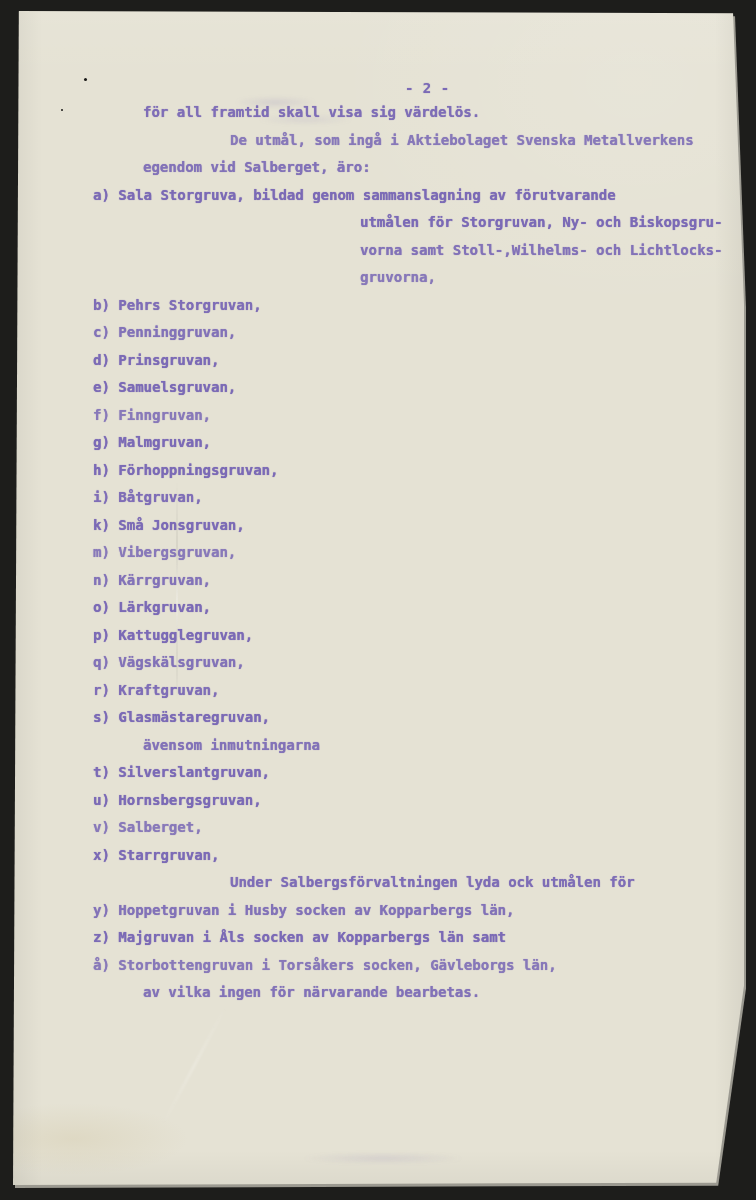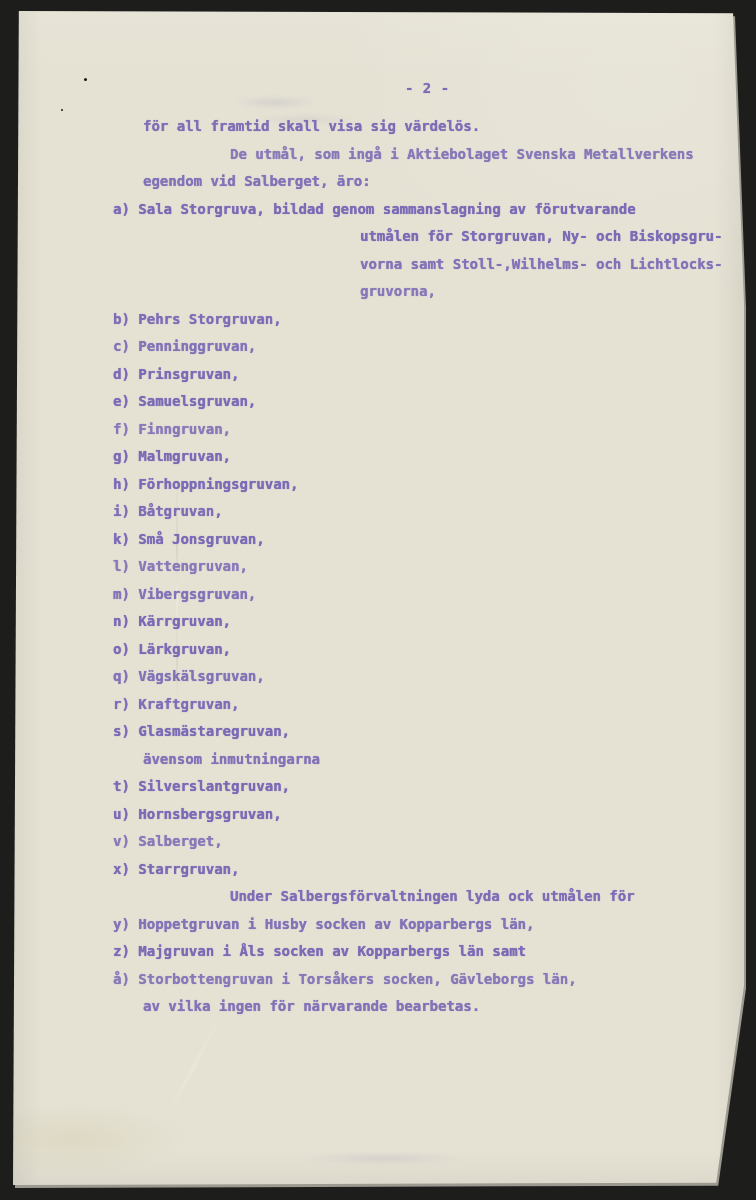--- a/index.html
+++ b/index.html
@@ -30,35 +30,35 @@
       var(--paper);
     clip-path:polygon(0.8% 0%, 98.5% 0.2%, 100% 25%, 100% 83%, 96.2% 99.8%, 0% 100%);
   }
   .page-number{
     position:absolute;left:392px;top:69px;
     font-size:14px;font-weight:bold;color:var(--ink);
     letter-spacing:.5px;white-space:pre;
     text-shadow:0 0 1px rgba(115,98,175,.8);
   }
   .text-block{
-    position:absolute;left:0;top:102px;width:100%;
+    position:absolute;left:0;top:88px;width:100%;
   }
   .line{
     height:27.5px;line-height:27.5px;
     font-size:14px;font-weight:bold;
     color:var(--ink);white-space:pre;
     text-shadow:0 0 1px rgba(115,98,175,.75), .4px .4px .5px rgba(115,98,175,.4);
   }
   
   .line:nth-child(3n){opacity:.93}
   .line:nth-child(5n+2){opacity:.88}
   .line:nth-child(7n+1){opacity:.97}
   .indent-body{margin-left:130px}
   .indent-para{margin-left:217px}
-  .indent-item{margin-left:100px}
+  .indent-item{margin-left:80px}
   .indent-cont{margin-left:347px}
   .speck{position:absolute;background:#191917;border-radius:50%;}
   .speck-1{left:71px;top:67px;width:3px;height:3px;}
   .speck-2{left:48px;top:98px;width:2px;height:2px;}
   .smudge{position:absolute;filter:blur(2px);}
   .smudge-top{
     left:210px;top:80px;width:150px;height:38px;
     background:
       radial-gradient(60px 8px at 35% 30%, rgba(110,95,170,.16), transparent 70%),
       radial-gradient(70px 7px at 55% 75%, rgba(110,95,170,.12), transparent 70%);
@@ -102,24 +102,24 @@
         <div class="line indent-cont">gruvorna,</div>
         <div class="line indent-item">b) Pehrs Storgruvan,</div>
         <div class="line indent-item">c) Penninggruvan,</div>
         <div class="line indent-item">d) Prinsgruvan,</div>
         <div class="line indent-item">e) Samuelsgruvan,</div>
         <div class="line indent-item">f) Finngruvan,</div>
         <div class="line indent-item">g) Malmgruvan,</div>
         <div class="line indent-item">h) Förhoppningsgruvan,</div>
         <div class="line indent-item">i) Båtgruvan,</div>
         <div class="line indent-item">k) Små Jonsgruvan,</div>
-        <div class="line indent-item">l) Vattengruvan,</div>
         <div class="line indent-item">m) Vibergsgruvan,</div>
         <div class="line indent-item">n) Kärrgruvan,</div>
         <div class="line indent-item">o) Lärkgruvan,</div>
+        <div class="line indent-item">p) Kattugglegruvan,</div>
         <div class="line indent-item">q) Vägskälsgruvan,</div>
         <div class="line indent-item">r) Kraftgruvan,</div>
         <div class="line indent-item">s) Glasmästaregruvan,</div>
         <div class="line indent-body">ävensom inmutningarna</div>
         <div class="line indent-item">t) Silverslantgruvan,</div>
         <div class="line indent-item">u) Hornsbergsgruvan,</div>
         <div class="line indent-item">v) Salberget,</div>
         <div class="line indent-item">x) Starrgruvan,</div>
         <div class="line indent-para">Under Salbergsförvaltningen lyda ock utmålen för</div>
         <div class="line indent-item">y) Hoppetgruvan i Husby socken av Kopparbergs län,</div>

